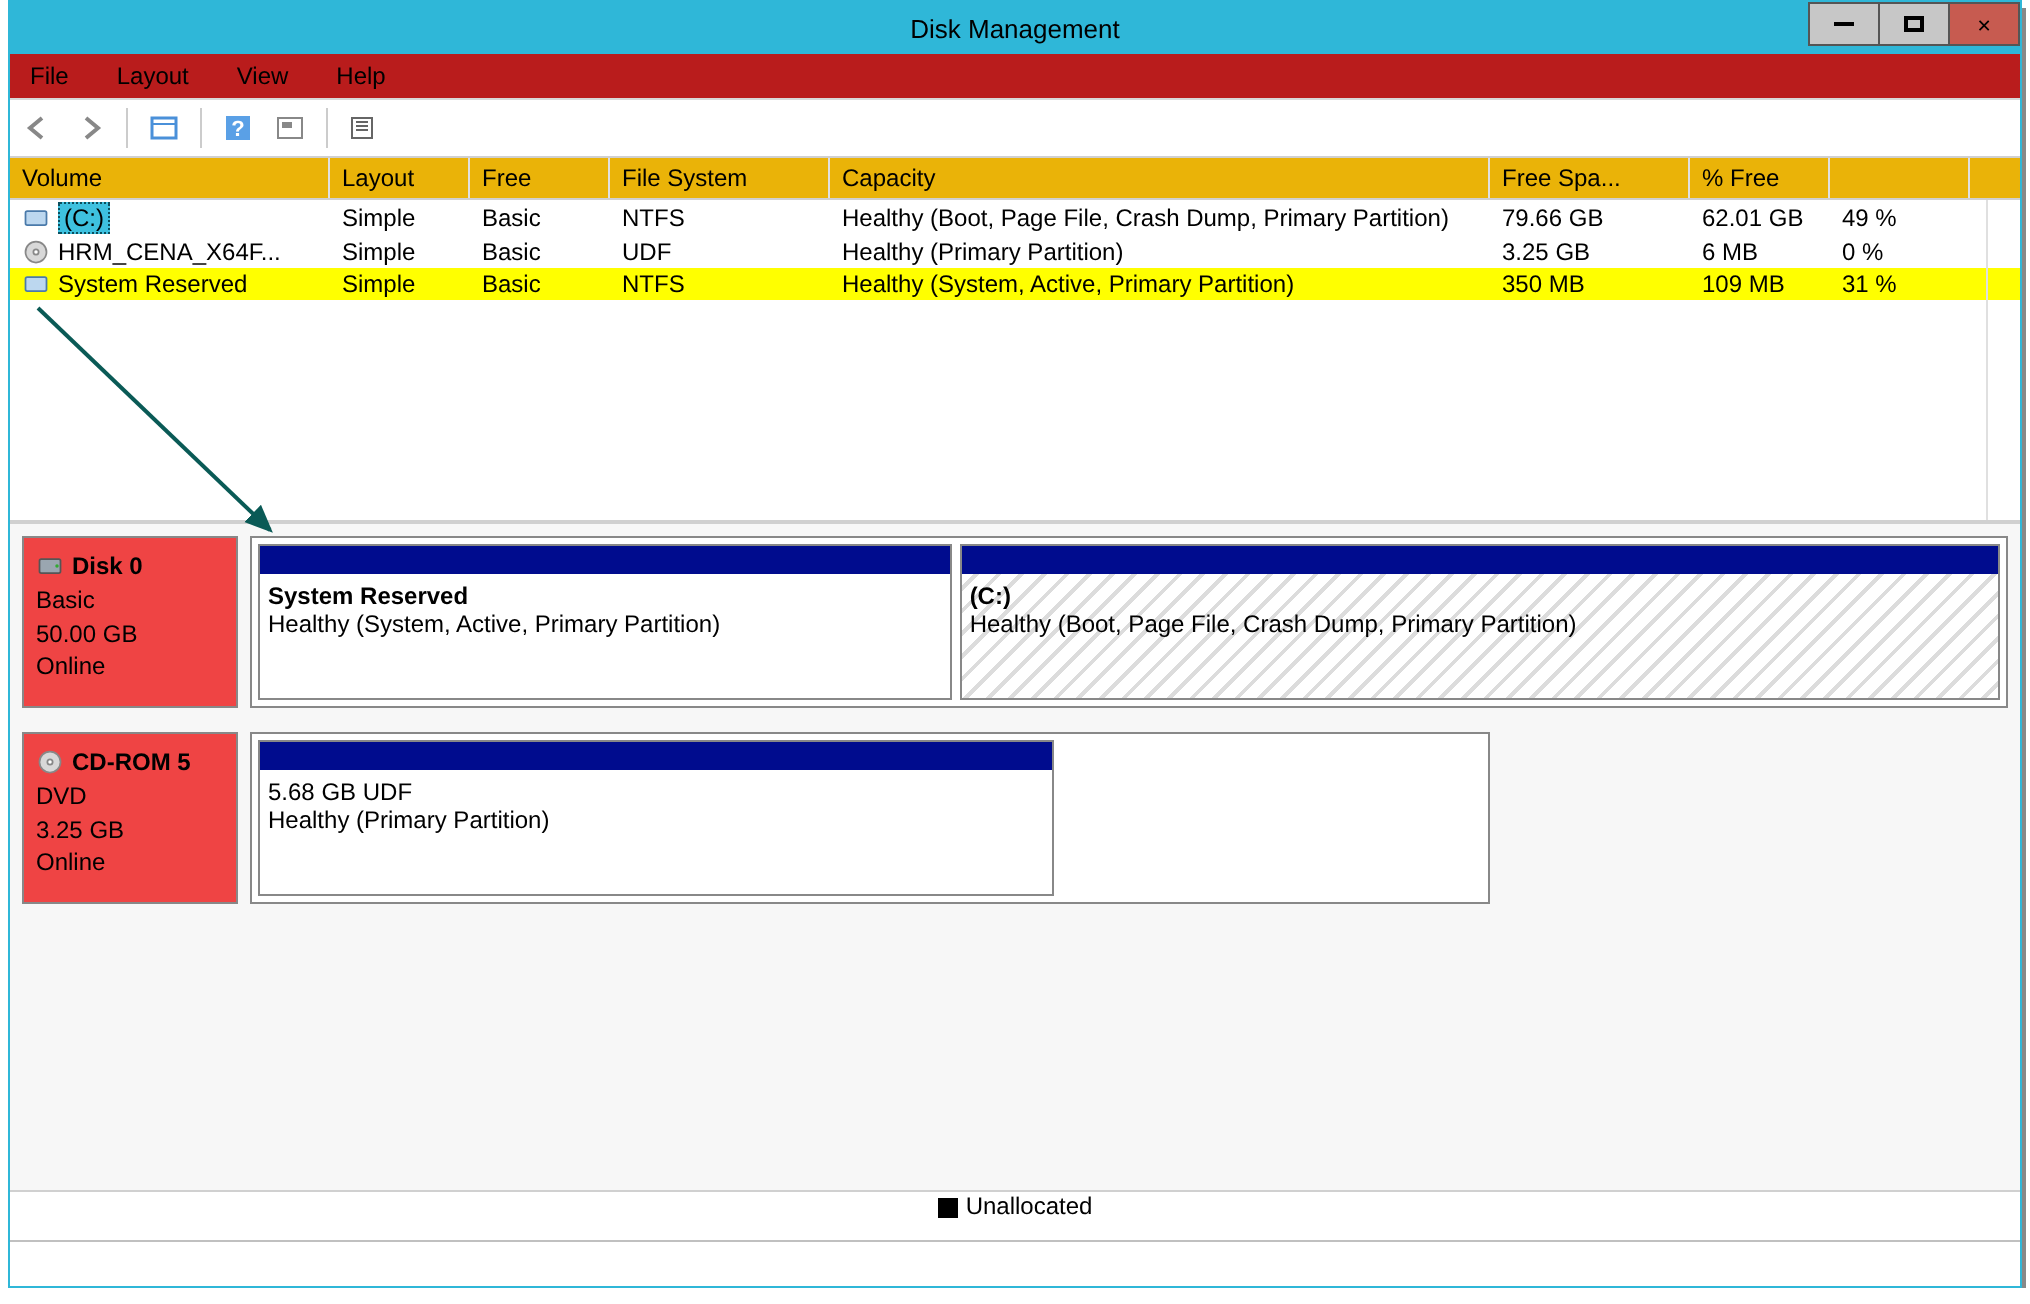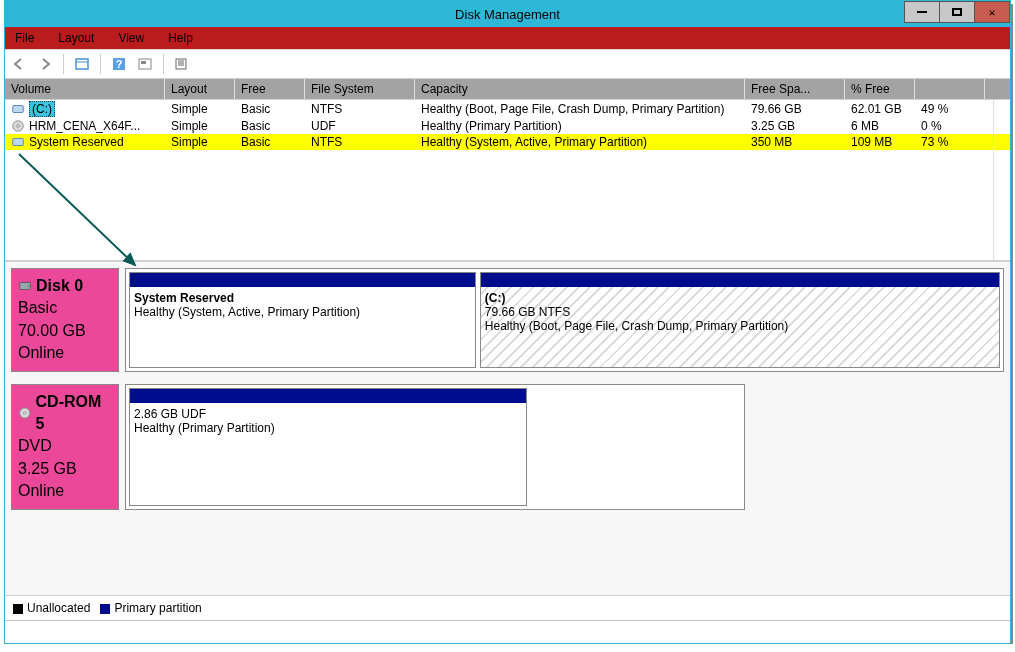--- a/index.html
+++ b/index.html
@@ -14,47 +14,47 @@
   .sysbtn.close{background:#c75b50;color:#000;font-weight:bold;}
   .sysbtn.close::before{content:"✕";font-size:11px;}
   
   .menubar{height:22px;background:#b91c1c;border-bottom:1px solid #d8d8d8;display:flex;align-items:center;padding:0 6px;gap:16px;}
   .menubar span{padding:2px 4px;cursor:default;}
   
   .toolbar{height:28px;background:#fff;border-bottom:1px solid #d0d0d0;display:flex;align-items:center;padding:0 4px;gap:6px;}
   .tb-icon{width:20px;height:20px;display:flex;align-items:center;justify-content:center;color:#666;}
   .tb-sep{width:1px;height:20px;background:#ccc;margin:0 2px;}
   
-  .list-hdr{display:grid;grid-template-columns:160px 70px 70px 110px 330px 100px 70px 70px 1fr;border-bottom:1px solid #d0d0d0;background:#a3a3a3;}
+  .list-hdr{display:grid;grid-template-columns:160px 70px 70px 110px 330px 100px 70px 70px 1fr;border-bottom:1px solid #d0d0d0;background:#eab308;}
   .list-hdr div{padding:3px 6px;border-right:1px solid #e0e0e0;white-space:nowrap;overflow:hidden;text-overflow:ellipsis;}
   
   .list-body{height:160px;background:#fff;border-bottom:1px solid #d0d0d0;position:relative;}
   .row{display:grid;grid-template-columns:160px 70px 70px 110px 330px 100px 70px 70px 1fr;align-items:center;}
   .row div{padding:1px 6px;white-space:nowrap;overflow:hidden;text-overflow:ellipsis;}
   .vol-cell{display:flex;align-items:center;gap:4px;}
   .row.hl{background:#ffff00;}
   .sel{background:#3ec1df;color:#000;border:1px dotted #0a4f5e;padding:0 2px;display:inline-block;}
   .icon-disk{width:14px;height:14px;display:inline-block;}
   
   
   .gfx{flex:1;overflow:auto;background:#f7f7f7;border-top:1px solid #d0d0d0;border-bottom:1px solid #d0d0d0;}
   .disk-row{display:flex;align-items:stretch;padding:6px;gap:6px;}
-  .disk-label{width:108px;background:#ec4899;border:1px solid #888;padding:6px;font-size:16px;line-height:1.4;min-height:86px;box-sizing:border-box;}
+  .disk-label{width:108px;background:#ef4444;border:1px solid #888;padding:6px;font-size:12px;line-height:1.4;min-height:86px;box-sizing:border-box;}
   .disk-label b{display:flex;align-items:center;gap:4px;}
   .part-container{flex:1;display:flex;gap:4px;border:1px solid #888;padding:3px;background:#fff;box-sizing:border-box;}
   .part{border:1px solid #888;padding:4px;display:flex;flex-direction:column;box-sizing:border-box;}
   .part-hdr{height:14px;background:#000c8e;margin:-4px -4px 4px -4px;}
   .part .t{font-weight:bold;}
   .part-hatched{position:relative;background:repeating-linear-gradient(135deg,#fff 0 6px,#dcdcdc 6px 8px);}
   .part-hatched > *{position:relative;}
   .w-40{width:40%;}
   .w-60{width:60%;}
   .w-65{width:65%;}
   
-  .legend{height:24px;display:flex;align-items:center;gap:10px;padding:0 8px;background:#fff;}
+  .legend{height:24px;display:flex;align-items:center;gap:10px;padding:0 8px;background:#fff;flex-direction:column;}
   .lg-box{width:10px;height:10px;display:inline-block;margin-right:4px;vertical-align:middle;}
   .lg-black{background:#000;}
   .lg-blue{background:#000c8e;}
   .statusbar{height:22px;border-top:1px solid #c0c0c0;background:#fff;}
   .scroll-gimmick{position:absolute;right:0;top:0;bottom:0;width:16px;border-left:1px solid #e0e0e0;}
 </style>
 </head>
 <body>
 
 <div class="window">
@@ -176,60 +176,59 @@
             <rect x="2" y="4" width="12" height="8" rx="1" fill="#bcd7ef" stroke="#4a7aaa"></rect>
           </svg>
           <span>System Reserved</span>
         </div>
         <div>Simple</div>
         <div>Basic</div>
         <div>NTFS</div>
         <div>Healthy (System, Active, Primary Partition)</div>
         <div>350 MB</div>
         <div>109 MB</div>
-        <div>73 %</div>
+        <div>31 %</div>
         <div></div>
       </div>
     </div>
 
   <div class="gfx" id="gfx">
       <div class="disk-row">
         <div class="disk-label"><b>
             <svg class="icon-disk" viewBox="0 0 16 16">
               <rect x="2" y="4" width="12" height="8" rx="1" fill="#9aa6b0" stroke="#555"></rect>
               <circle cx="12" cy="8" r="1" fill="#3a3"></circle>
             </svg>
             <span>Disk 0</span>
-          </b><span>Basic</span><br><span>70.00 GB</span><br><span>Online</span></div>
+          </b><span>Basic</span><br><span>50.00 GB</span><br><span>Online</span></div>
         <div class="part-container">
           <div class="part w-40">
             <div class="part-hdr"></div>
             <span class="t">System Reserved</span>
             <span>Healthy (System, Active, Primary Partition)</span>
           </div>
           <div class="part w-60 part-hatched">
             <div class="part-hdr"></div>
             <span class="t">(C:)</span>
-            <span>79.66 GB NTFS</span>
             <span>Healthy (Boot, Page File, Crash Dump, Primary Partition)</span>
           </div>
         </div>
       </div>
       <div class="disk-row">
         <div class="disk-label"><b>
             <svg class="icon-disk" viewBox="0 0 16 16">
               <circle cx="8" cy="8" r="6" fill="#d8d8d8" stroke="#888"></circle>
               <circle cx="8" cy="8" r="1.5" fill="#fff" stroke="#888"></circle>
             </svg>
             <span>CD-ROM 5</span>
           </b><span>DVD</span><br><span>3.25 GB</span><br><span>Online</span></div>
         <div class="part-container" style="max-width:620px">
           <div class="part w-65">
             <div class="part-hdr"></div>
-            <span>2.86 GB UDF</span>
+            <span>5.68 GB UDF</span>
             <span>Healthy (Primary Partition)</span>
           </div>
         </div>
       </div>
     </div>
 
   <div class="legend">
     <span><span class="lg-box lg-black"></span><span>Unallocated</span></span>
     <span><span class="lg-box lg-blue"></span><span>Primary partition</span></span>
   </div>

